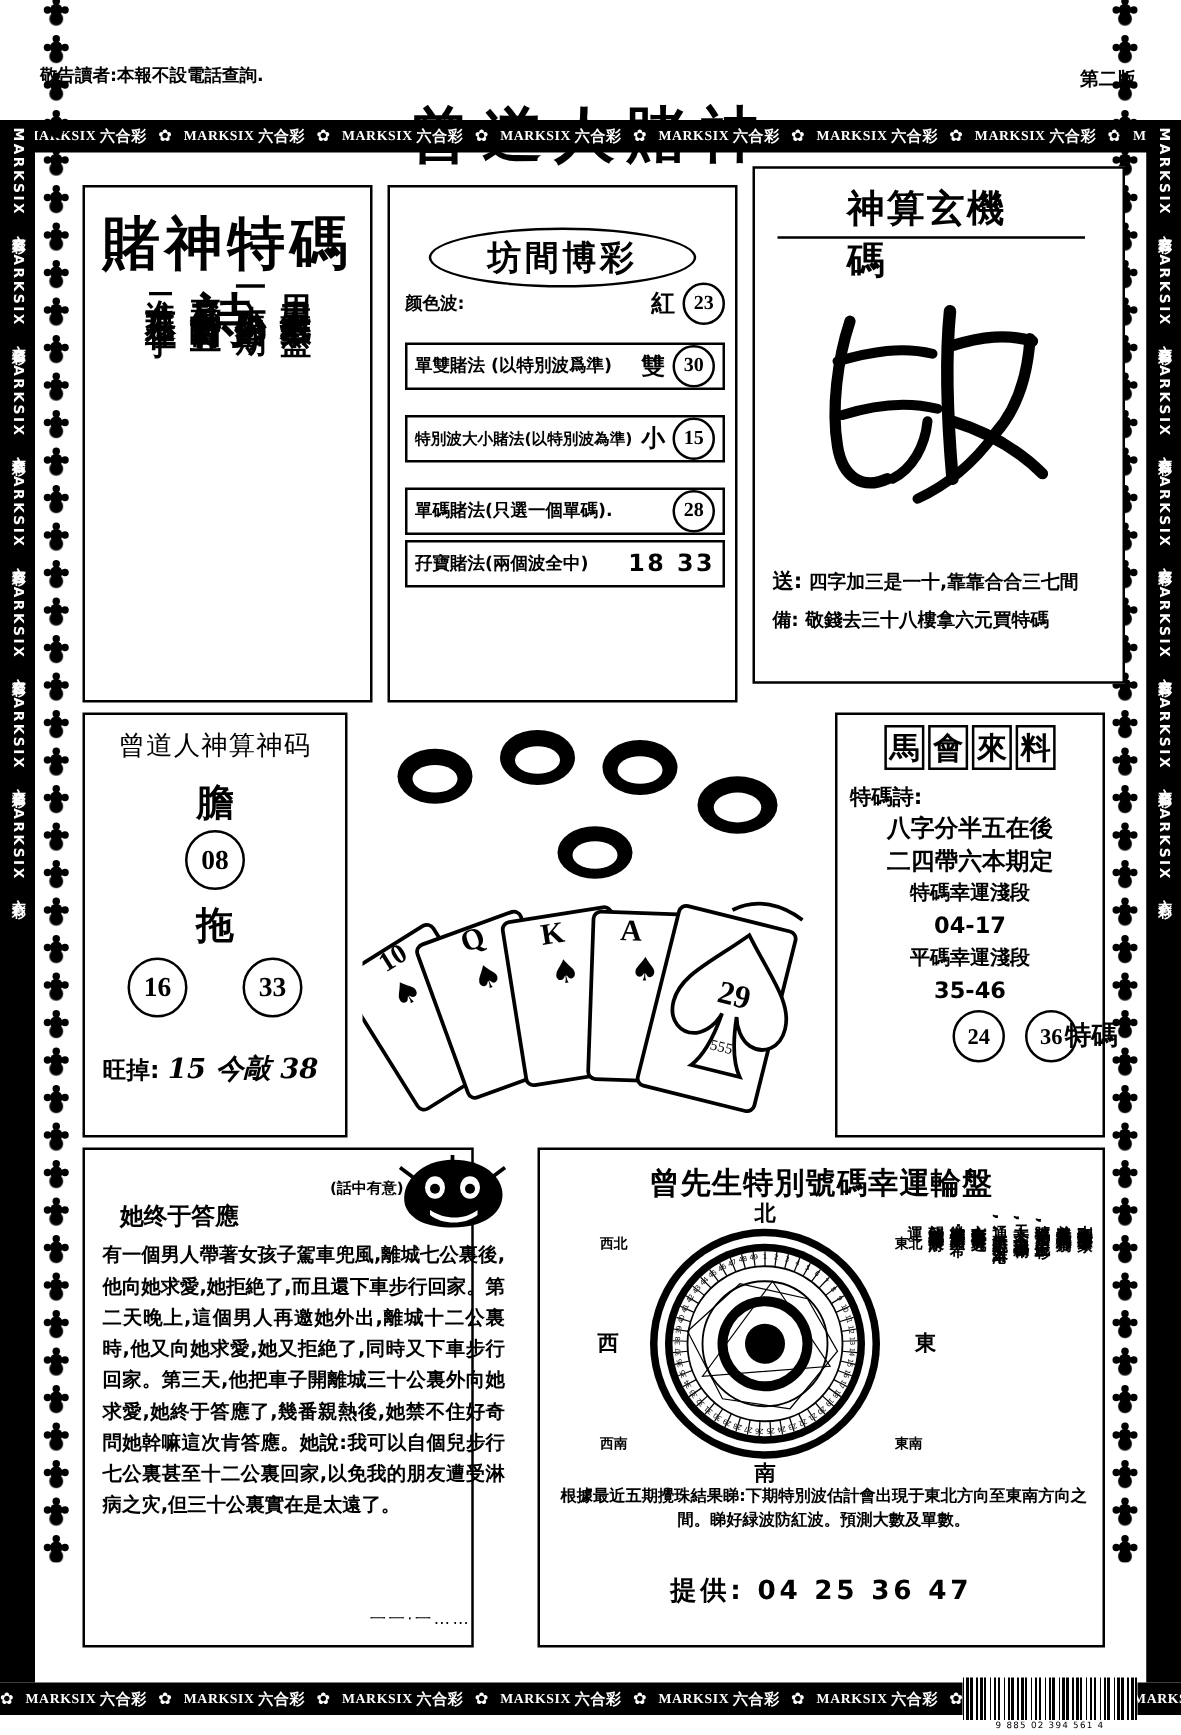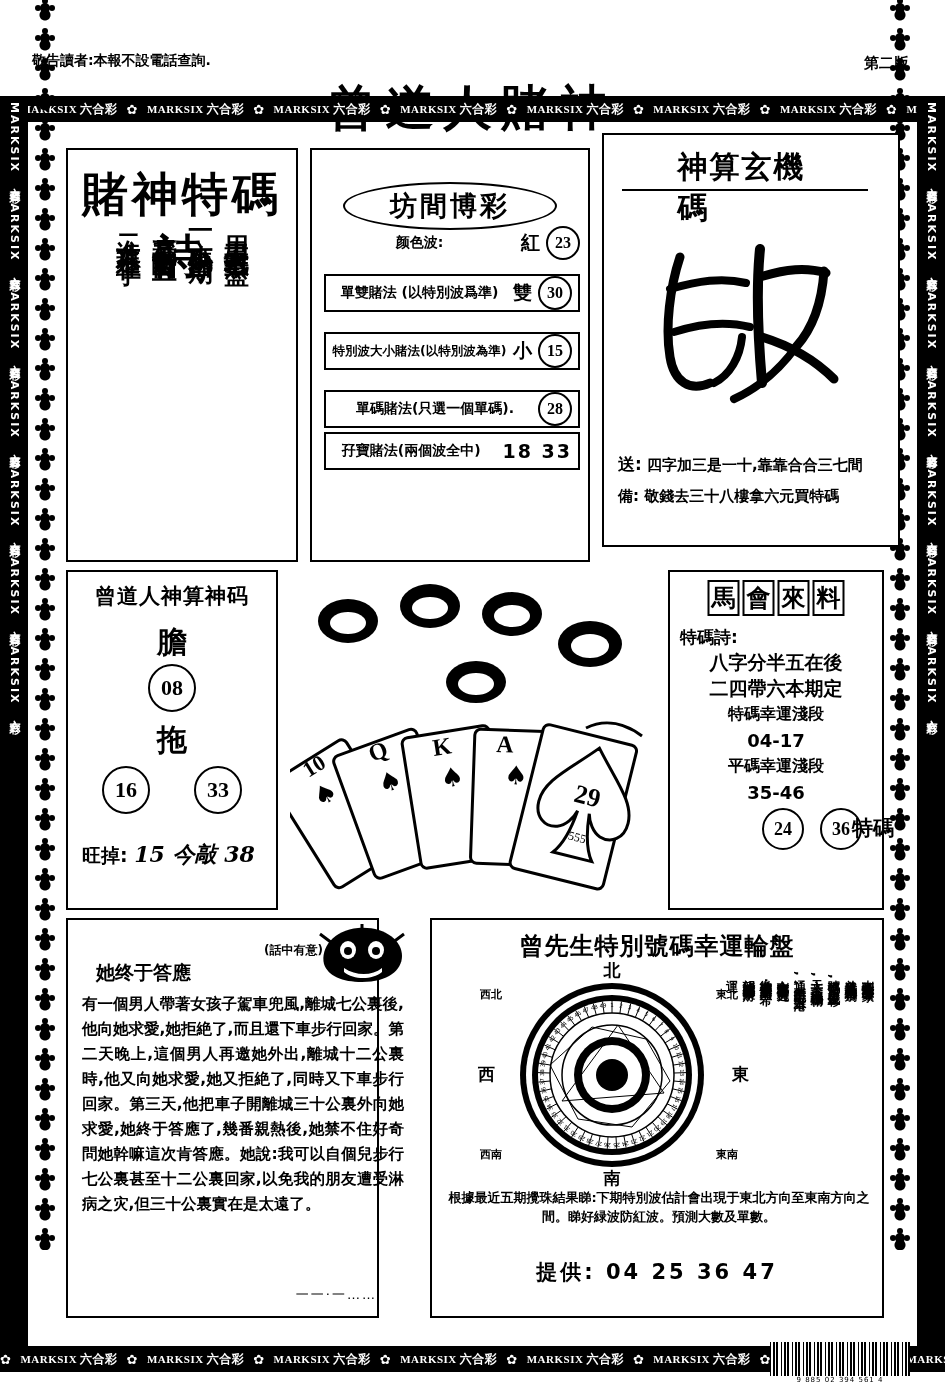--- a/index.html
+++ b/index.html
@@ -117,21 +117,20 @@
     display:flex;align-items:center;justify-content:center;
     font-size:27px;font-weight:bold;letter-spacing:3px;
     font-family:"DejaVu Serif","Liberation Serif",serif;
     margin-top:20px;
   }
   .bet-row{
     position:absolute;left:12px;width:256px;height:38px;
     display:flex;align-items:center;
     font-size:14px;font-weight:bold;
     box-sizing:border-box;
-    text-align:center;
   }
   .bet-row.framed{border:2px solid #000;padding:0 6px;}
   .bet-row .lbl{flex:1;white-space:nowrap;}
   .bet-row .val{font-size:19px;font-weight:bold;margin:0 6px;}
   .circ{
     display:inline-flex;align-items:center;justify-content:center;
     width:30px;height:30px;border:2px solid #000;border-radius:50%;
     font-size:16px;font-weight:bold;
     font-family:"Liberation Serif",serif;
   }
@@ -160,21 +159,21 @@
     position:absolute;left:14px;font-size:15px;font-weight:bold;white-space:nowrap;
   }
   .mystic-n1{top:318px;}
   .mystic-n2{top:352px;}
   .mystic-n1 .big{font-size:17px;}
 
   
   #godcalc-box{left:66px;top:570px;width:212px;height:340px;}
   .gc-title{
     position:absolute;top:10px;left:50%;transform:translateX(-50%);
-    font-size:21px;font-weight:bold;letter-spacing:1px;
+    font-size:21px;font-weight:normal;letter-spacing:1px;
     font-family:"DejaVu Serif","Liberation Serif",serif;
     white-space:nowrap;
   }
   .gc-word1{
     position:absolute;top:50px;left:50%;transform:translateX(-50%);
     font-size:30px;font-weight:bold;
     font-family:"DejaVu Serif","Liberation Serif",serif;
   }
   .gc-ball{
     position:absolute;

